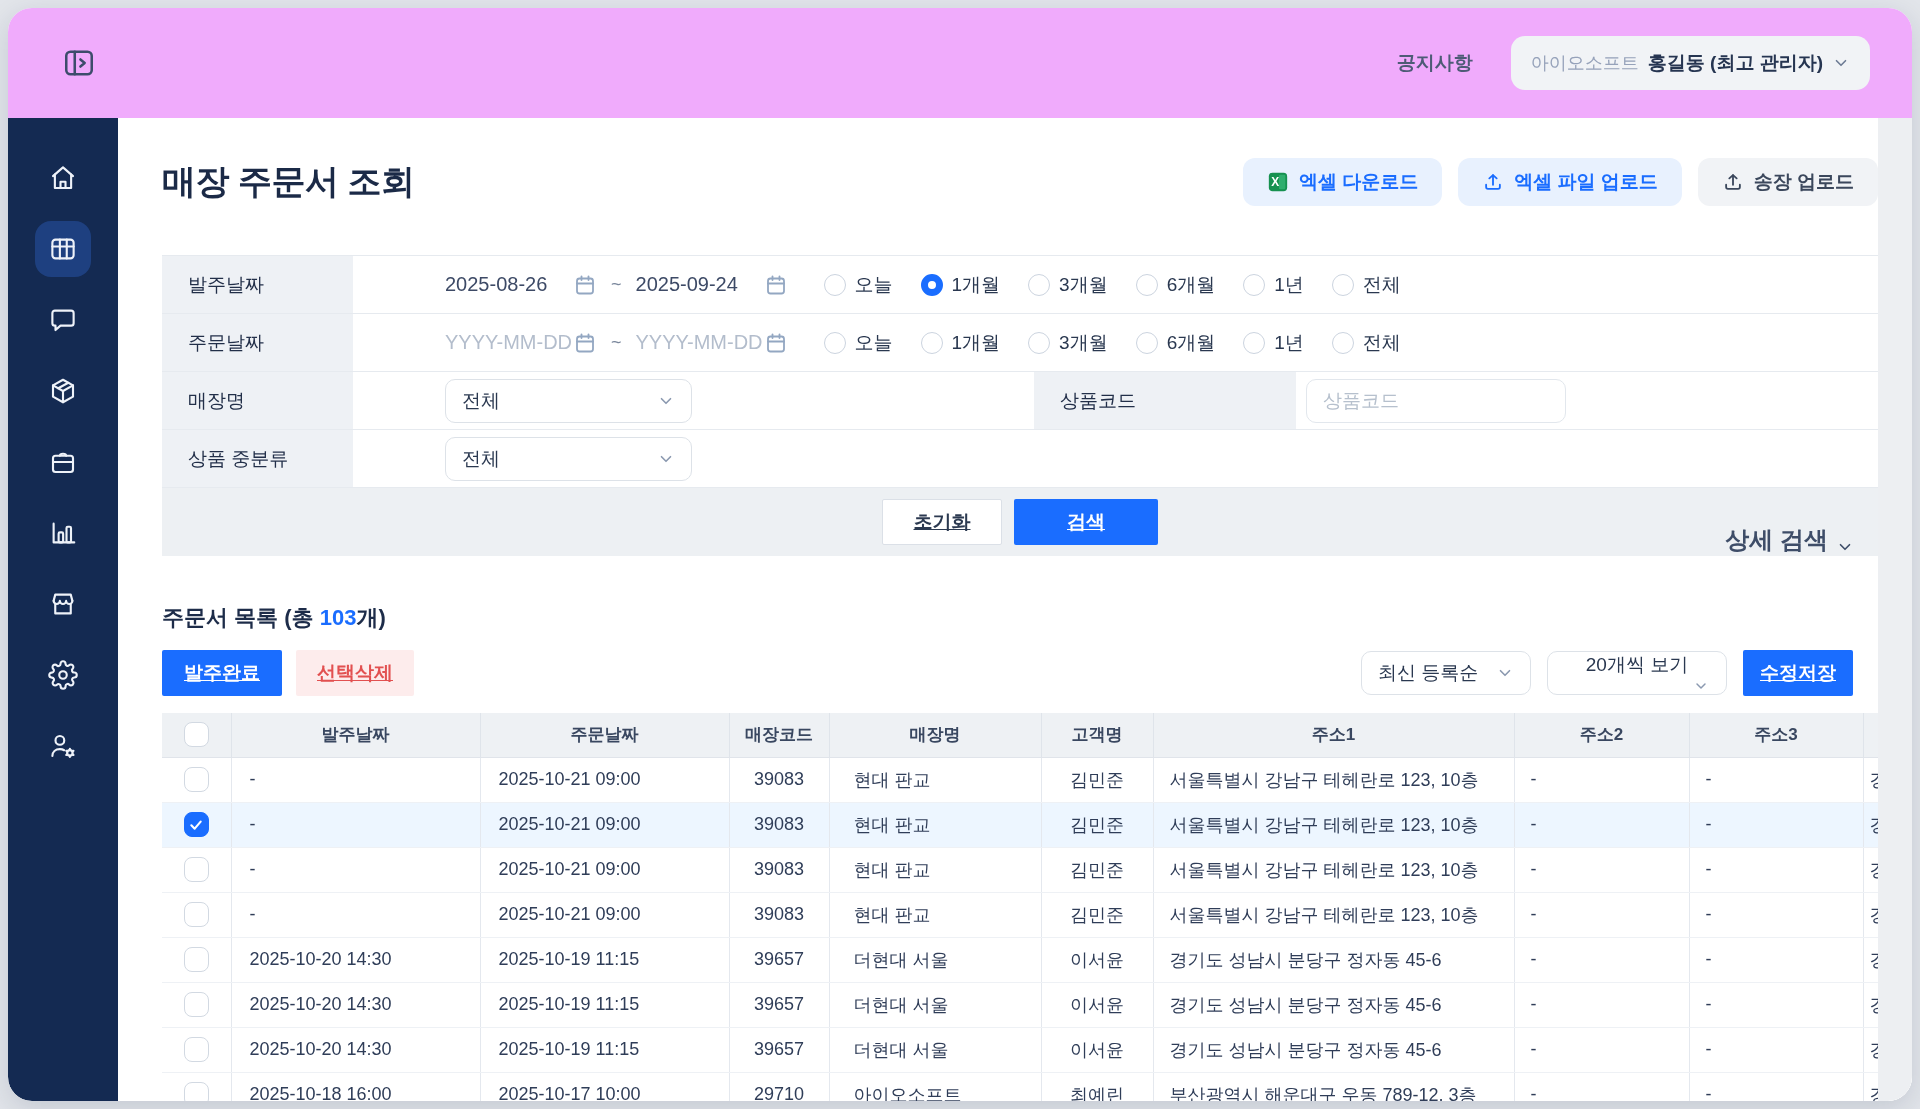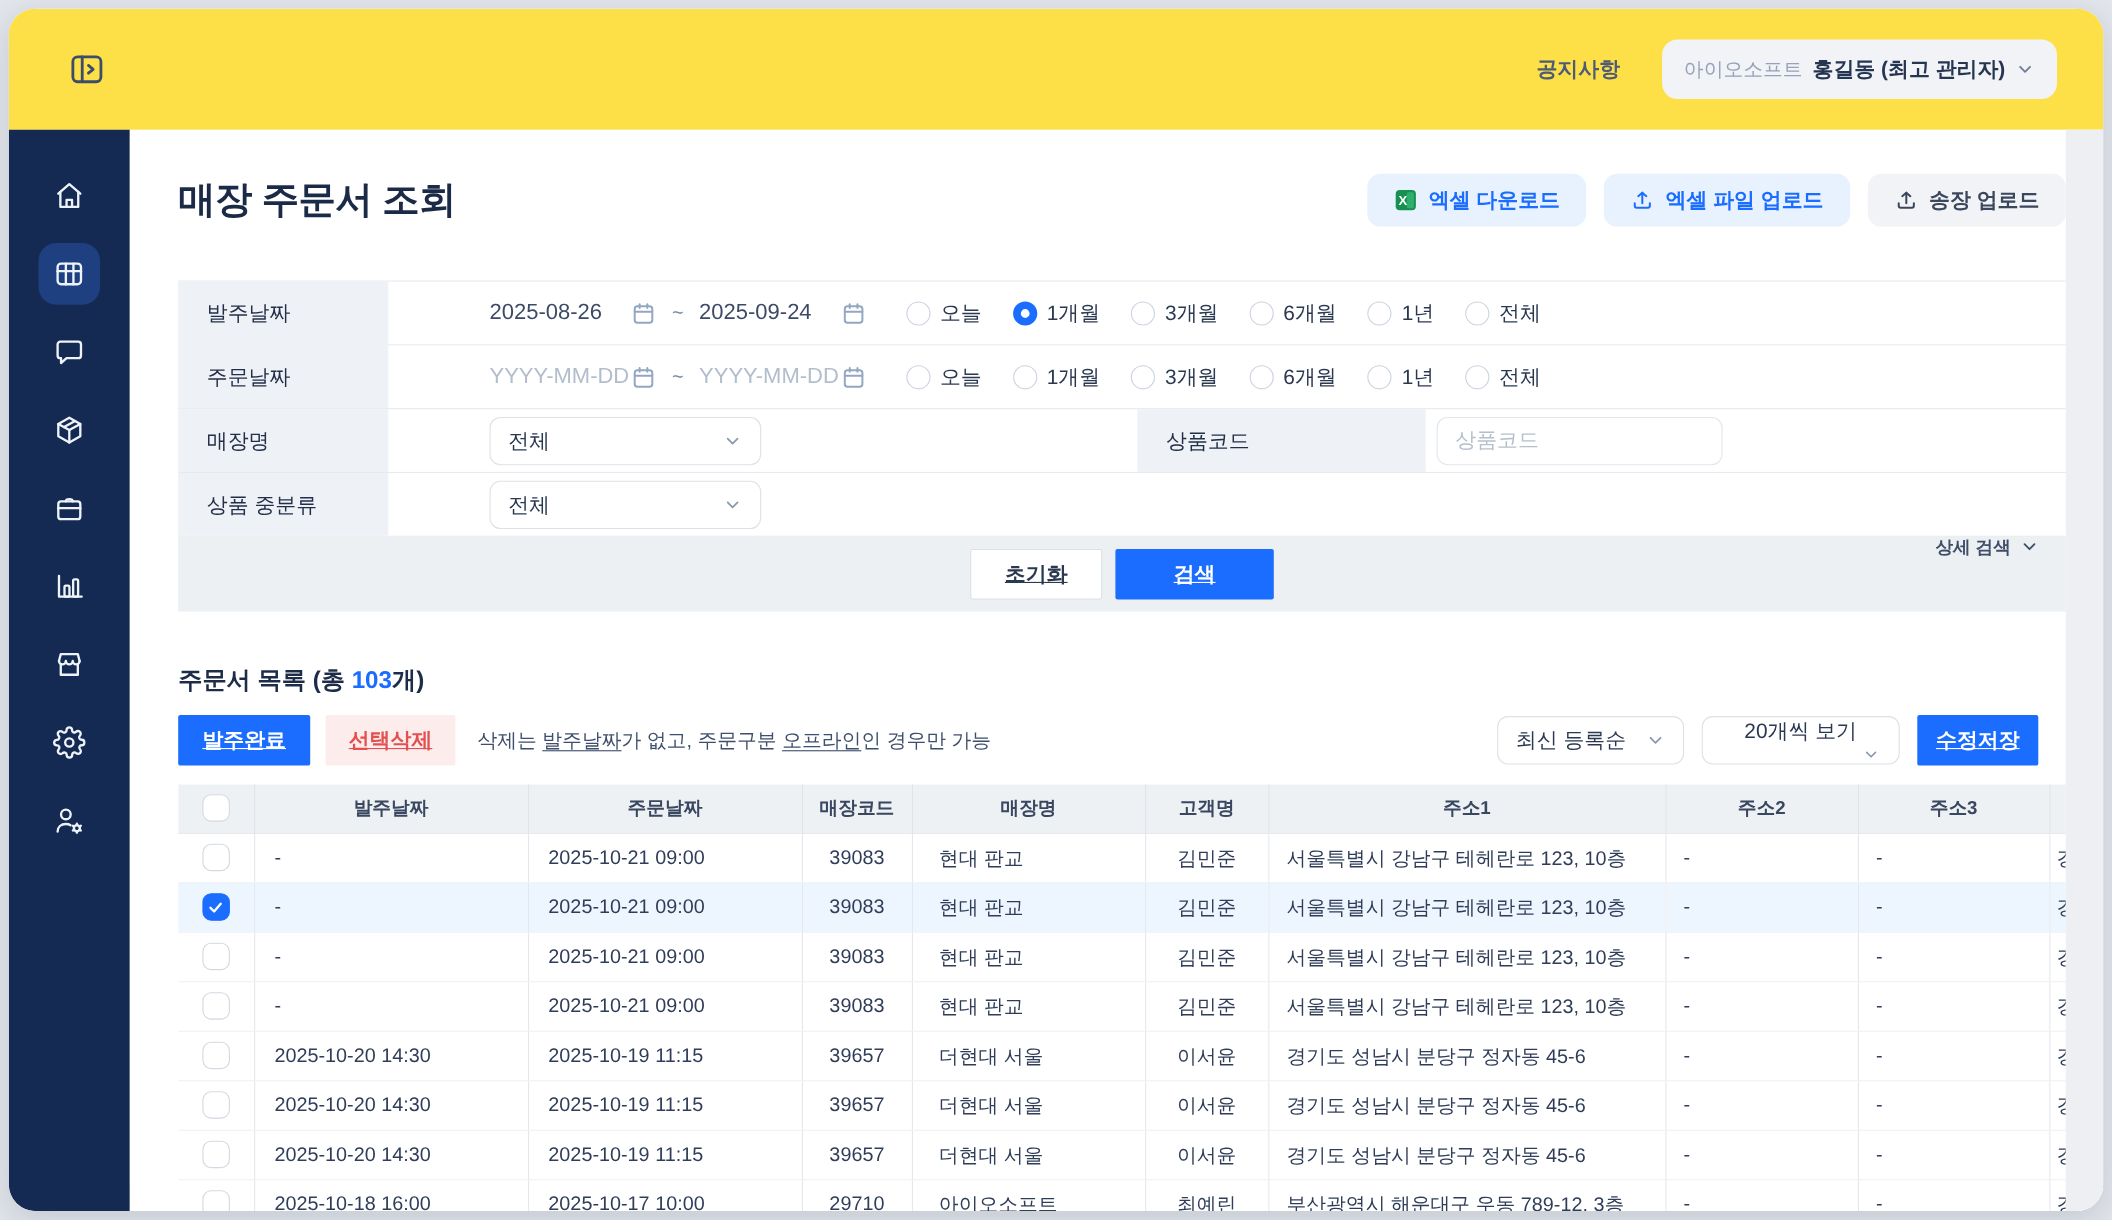--- a/index.html
+++ b/index.html
@@ -2,21 +2,21 @@
 <html><head>
 <meta charset="utf-8">
 <style>
   * { margin:0; padding:0; box-sizing:border-box; }
   html,body { width:1920px; height:1109px; overflow:hidden; background:#e2e5ea;
     font-family:"Liberation Sans","DejaVu Sans",sans-serif; }
   .window { position:absolute; left:8px; top:8px; width:1904px; height:1093px;
     background:#fff; border-radius:24px; overflow:hidden; box-shadow:0 8px 28px rgba(20,35,70,.14); }
 
   
-  .topbar { height:110px; display:flex; align-items:center; padding:0 42px 0 54px; background:#fde047; }
+  .topbar { height:110px; display:flex; align-items:center; padding:0 42px 0 54px; background:#f0abfc; }
   .toggle-btn { width:34px; height:34px; color:#3d4c6b; cursor:pointer; }
   .topbar-spacer { flex:1; }
   .notice { font-size:19px; font-weight:700; color:#4d5b76; margin-right:38px; cursor:pointer; }
   .user-pill { height:54px; background:#f1f3f6; border-radius:14px; display:flex; align-items:center;
     gap:9px; padding:0 20px; cursor:pointer; }
   .user-company { font-size:18px; color:#96a2ba; }
   .user-name { font-size:19px; font-weight:700; color:#263551; }
   .user-pill svg { color:#6e7c95; }
 
   
@@ -65,22 +65,22 @@
   .select svg { margin-left:auto; color:#8b99b0; }
   .text-input { width:260px; height:44px; border:1px solid #e2e7ed; border-radius:10px; padding:0 16px;
     font-size:19px; color:#2a3850; outline:none; font-family:inherit; }
   .text-input::placeholder { color:#b6c0cd; }
   .f-footer { height:68px; background:#edf0f3; position:relative; display:flex; align-items:center;
     justify-content:center; gap:12px; }
   .btn { height:46px; border-radius:2px; font-size:19px; font-weight:700; cursor:pointer;
     display:flex; align-items:center; justify-content:center; border:none; font-family:inherit;text-decoration:underline; }
   .btn.ghost { background:#fff; border:1px solid #dbe0e7; color:#2b3950; width:120px; }
   .btn.primary { background:#1a6dff; color:#fff; width:144px; }
-  .advanced { position:absolute; right:24px; top:0; bottom:0; display:flex; align-items:flex-start; gap:8px;
-    font-size:16px; font-weight:600; color:#3e4d68; cursor:pointer; }
+  .advanced { position:absolute; right:24px; top:0; bottom:0; display:flex; align-items:flex-end; gap:8px;
+    font-size:24px; font-weight:600; color:#3e4d68; cursor:pointer; }
 
   
   .list-title { margin-top:47px; font-size:22px; font-weight:700; color:#1d2c49; }
   .list-title .count { color:#1a6dff; }
   .action-row { margin-top:17px; height:46px; display:flex; align-items:center; position:relative; }
   .btn.complete { width:120px;text-align:center; }
   .btn.del { background:#fdecec; color:#e25050; width:118px; margin-left:14px; }
   .helper { margin-left:20px; font-size:18px; color:#3f4e6b; }
   .helper u { text-underline-offset:3px; }
   .right-controls { position:absolute; right:25px; display:flex; align-items:center; gap:16px; }
@@ -369,21 +369,20 @@
                 </svg>
             </div>
           </div>
         </div>
 
         <div class="list-title"><span>주문서 목록 (총 </span><span class="count">103</span><span>개)</span></div>
 
         <div class="action-row">
           <button class="btn primary complete">발주완료</button>
           <button class="btn del">선택삭제</button>
-          <div class="helper"><span>삭제는 </span><u>발주날짜</u><span>가 없고, 주문구분 </span><u>오프라인</u><span>인 경우만 가능</span></div>
           <div class="right-controls">
             <div class="select sm">
               <span>최신 등록순</span>
               <svg width="18" height="18" viewBox="0 0 24 24" fill="none" stroke="currentColor" stroke-width="2.2" stroke-linecap="round" stroke-linejoin="round">
                   <polyline points="6,9 12,15 18,9"></polyline>
                 </svg>
             </div>
             <div class="select md">
               <span>20개씩 보기</span>
               <svg width="18" height="18" viewBox="0 0 24 24" fill="none" stroke="currentColor" stroke-width="2.2" stroke-linecap="round" stroke-linejoin="round">

